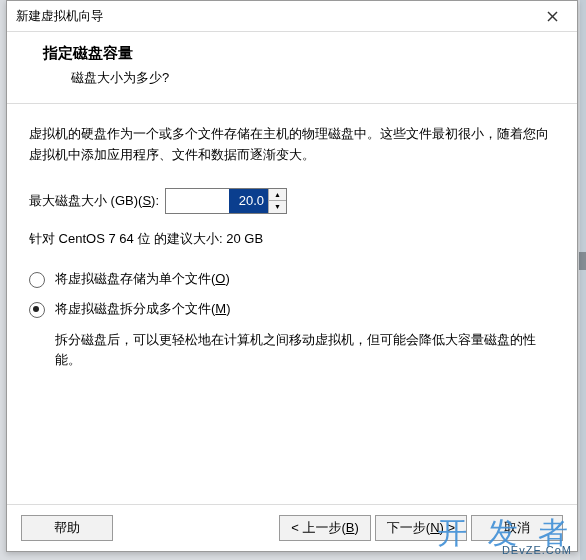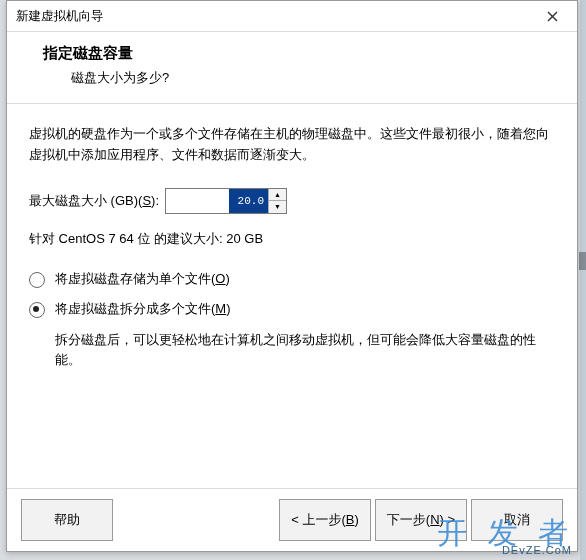--- a/index.html
+++ b/index.html
@@ -13,33 +13,33 @@
   .close svg{width:11px;height:11px;stroke:#333;stroke-width:1.4}
   .header{padding:12px 20px 16px 36px;border-bottom:1px solid #dcdcdc}
   .header .h1{font-weight:700;font-size:15px;margin-bottom:6px}
   .header .h2{font-size:13px;margin-left:28px}
   .body{flex:1;padding:20px 22px 10px 22px;overflow:hidden}
   .para{font-size:13px;line-height:1.6;margin-bottom:22px}
   .row-sz{display:flex;align-items:center;margin-bottom:16px}
   .row-sz label{margin-right:6px}
   .row-sz .u{text-decoration:underline}
   .spinwrap{display:flex;align-items:stretch;border:1px solid #7a7a7a;height:24px}
-  .spinwrap input{width:94px;border:none;outline:none;text-align:right;padding:0 4px;font-family:Liberation Mono, monospace;font-size:11px}
+  .spinwrap input{width:94px;border:none;outline:none;text-align:right;padding:0 4px;font-family:Liberation Sans, sans-serif;font-size:13px}
   .spinwrap input::selection{background:#0a3e8e;color:#fff}
   .spinbtns{display:flex;flex-direction:column;border-left:1px solid #aaa}
   .spinbtns div{width:17px;flex:1;display:flex;align-items:center;justify-content:center;background:#f3f3f3;border-bottom:1px solid #aaa;font-size:7px;line-height:1;cursor:default}
   .spinbtns div:last-child{border-bottom:none}
   .recc{font-size:13px;margin-bottom:22px}
   .opt{display:flex;align-items:flex-end;margin:8px 0 12px 0;font-size:13px}
   .opt .u{text-decoration:underline}
   .radio{width:14px;height:14px;border:1px solid #666;border-radius:50%;margin-right:10px;position:relative;flex-shrink:0}
   .radio.checked::after{content:"";position:absolute;left:3px;top:3px;width:6px;height:6px;border-radius:50%;background:#222}
   .optnote{font-size:13px;line-height:1.6;margin:4px 0 0 26px;max-width:500px}
   .footer{border-top:1px solid #dcdcdc;padding:10px 14px;display:flex;align-items:center}
-  .btn{height:42px;min-width:92px;border:1px solid #9a9a9a;background:#f2f2f2;font-family:inherit;font-size:13px;padding:0 10px;cursor:default}
+  .btn{height:26px;min-width:92px;border:1px solid #9a9a9a;background:#f2f2f2;font-family:inherit;font-size:13px;padding:0 10px;cursor:default}
   .spacer{flex:1}
   .btns-right{display:flex;gap:4px}
   .btn .u{text-decoration:underline}
   .watermark{position:absolute;right:12px;bottom:6px;display:flex;align-items:flex-start;gap:2px;pointer-events:none}
   .watermark .cn{font-size:30px;font-weight:300;letter-spacing:6px;color:#3f8fd6;opacity:.9}
   .watermark .en{position:absolute;right:2px;bottom:-2px;font-size:11px;font-weight:400;letter-spacing:1px;color:#2e5e86}
 </style>
 </head>
 <body>
 

